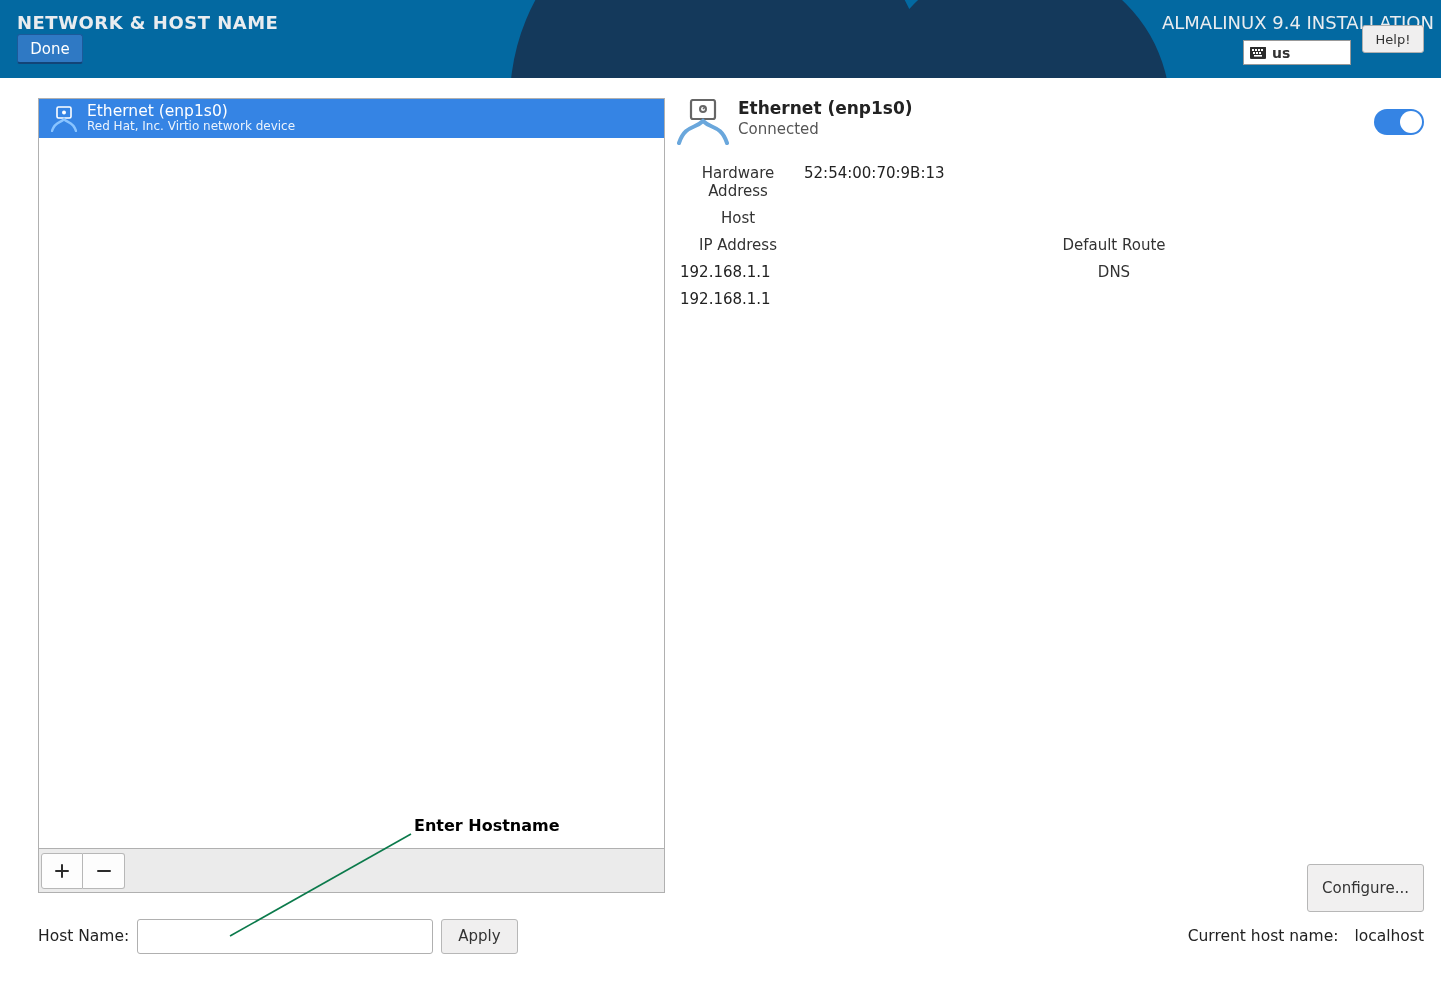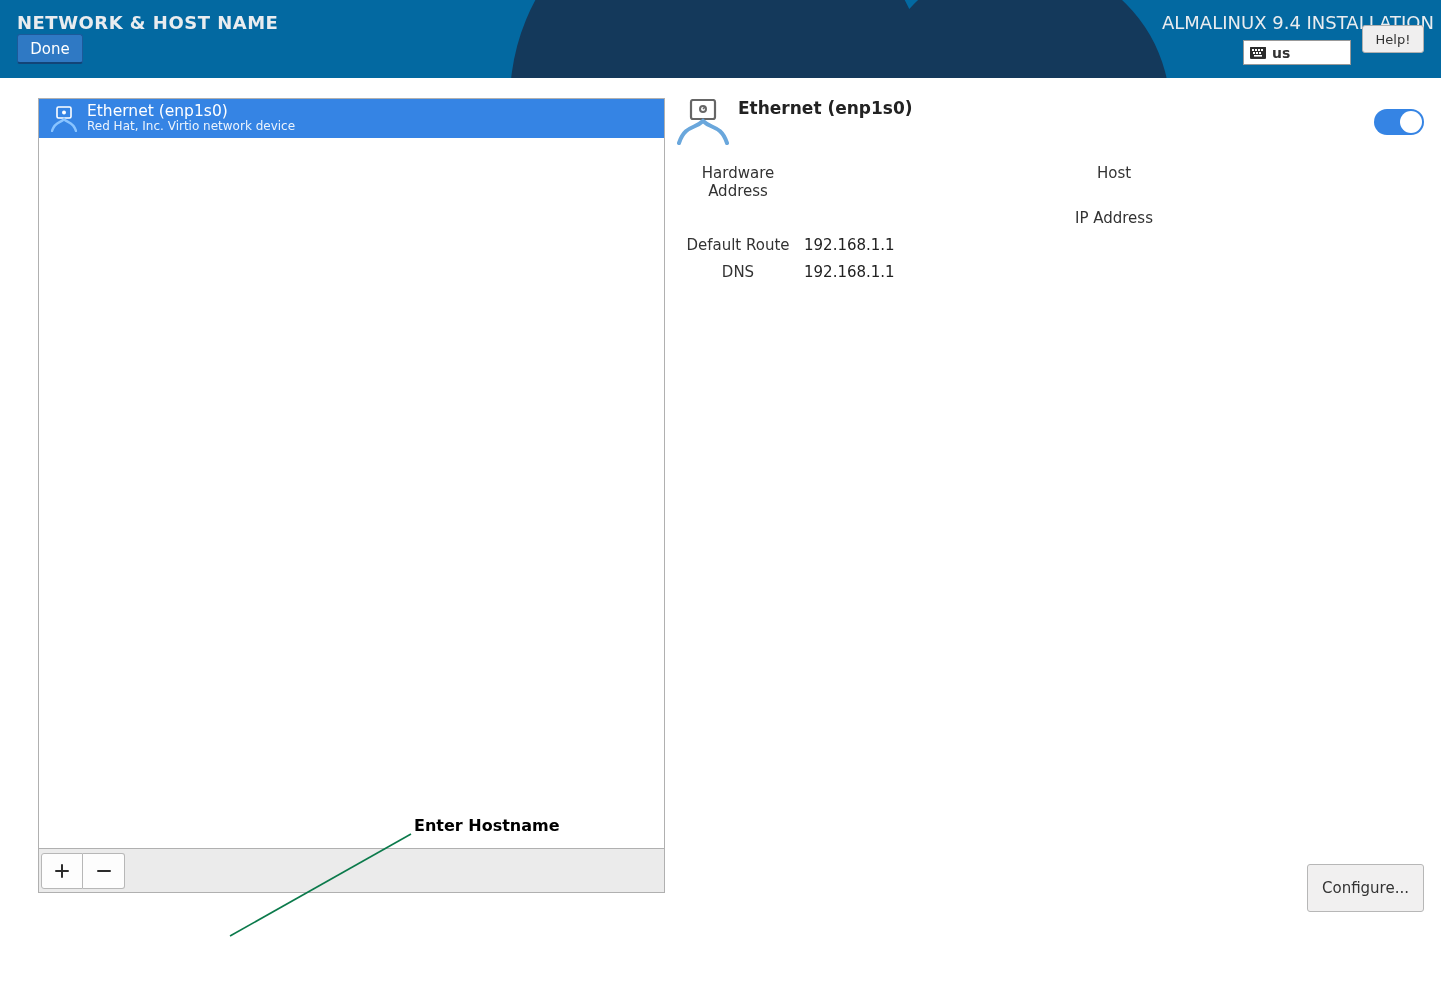--- a/index.html
+++ b/index.html
@@ -318,38 +318,47 @@
       <span class="net-big-icon">
         <svg width="52" height="46" viewBox="0 0 52 46">
           <rect x="14" y="1" width="24" height="19" rx="2" fill="none" stroke="#666" stroke-width="2.2"></rect>
           <circle cx="26" cy="10" r="3" fill="none" stroke="#666" stroke-width="2"></circle>
           <path d="M26 10 l2.2 -2.2" stroke="#666" stroke-width="1.6"></path>
           <path d="M 2 44 C 8 26, 18 30, 26 22 C 34 30, 44 26, 50 44" fill="none" stroke="#6aa7dc" stroke-width="4" stroke-linecap="round"></path>
         </svg>
       </span>
       <div class="detail-titles">
         <div class="detail-name">Ethernet (enp1s0)</div>
+        <div class="detail-status">Connected</div>
       </div>
       <div class="toggle"></div>
     </div>
 
     <div class="detail-grid">
       <div class="lbl">Hardware Address</div>
+      <div class="val">52:54:00:70:9B:13</div>
       <div class="lbl">Host</div>
       <div class="val"></div>
       <div class="lbl">IP Address</div>
       <div class="lbl">Default Route</div>
       <div class="val">192.168.1.1</div>
       <div class="lbl">DNS</div>
       <div class="val">192.168.1.1</div>
     </div>
 
     <div class="configure-btn">Configure...</div>
   </div>
 
+  <div class="hostname-row">
+    <span class="hn-label">Host Name:</span>
+    <input class="hn-input" type="text" value="" style="">
+    <button class="apply-btn">Apply</button>
+    <span class="current-hn-label">Current host name:</span>
+    <span class="current-hn-value">localhost</span>
+  </div>
 
   <div class="annotation">
     <div class="annotation-text">Enter Hostname</div>
     <svg>
       <line x1="185" y1="6" x2="4" y2="108" stroke="#0b7a4b" stroke-width="1.6"></line>
     </svg>
   </div>
 
 </div>
 

